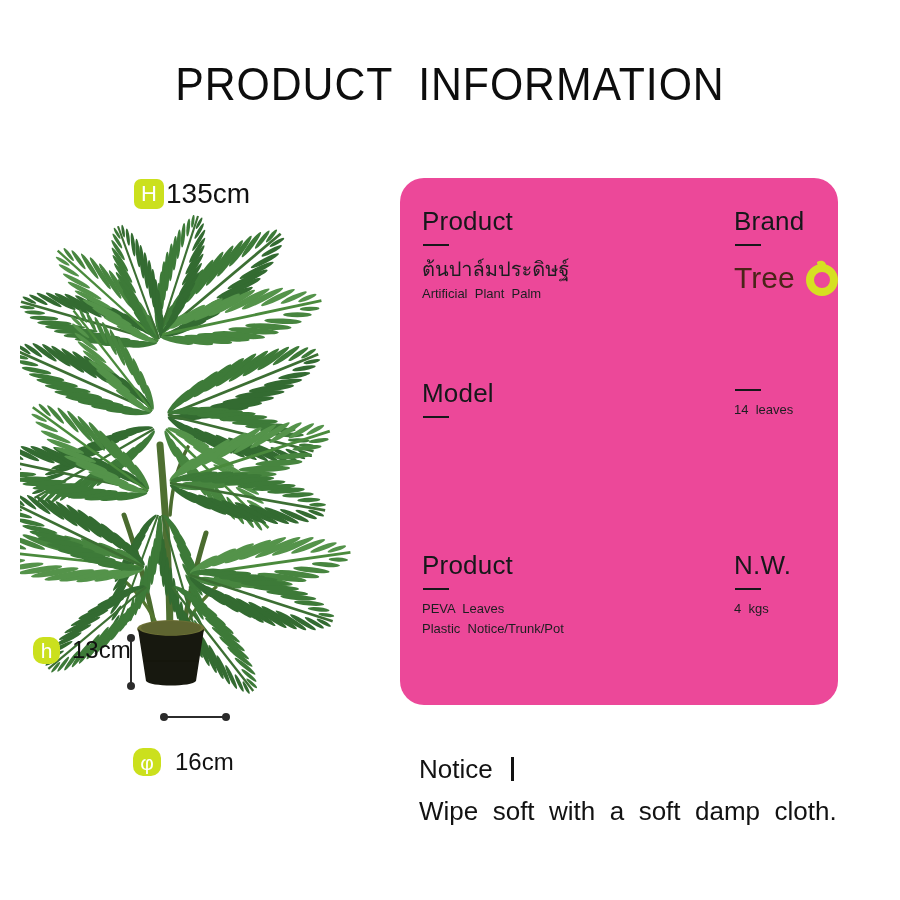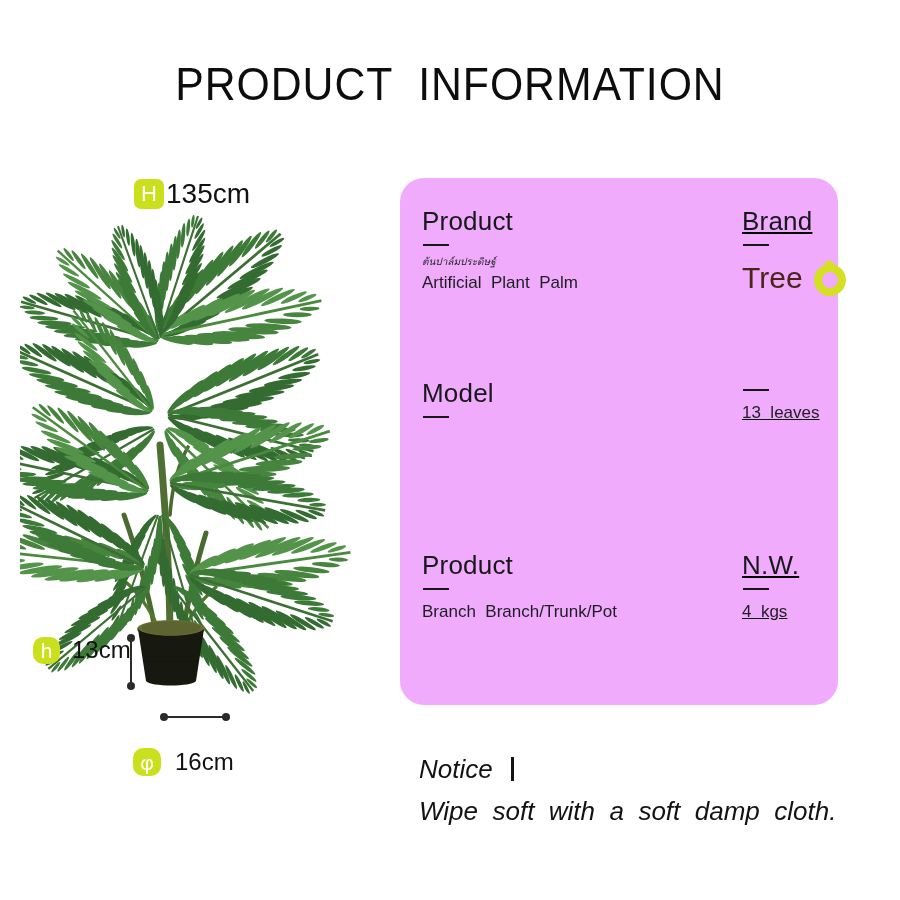--- a/index.html
+++ b/index.html
@@ -50,58 +50,58 @@
 
   .measure{position:absolute;}
   .measure svg{display:block;overflow:visible;}
   #measure-vertical{left:124px;top:630px;}
   #measure-horizontal{left:156px;top:710px;}
 
   
   .info-panel{
     position:absolute;left:400px;top:178px;
     width:438px;height:527px;
-    background:#f0abfc;
+    background:#ec4899;
     border-radius:24px;
   }
   .info-row{position:absolute;left:22px;width:400px;}
   #row-product{top:30px;}
   #row-model{top:202px;}
   #row-material{top:374px;}
 
   .cell{position:absolute;top:0;}
   .cell-left{left:0;width:280px;}
-  .cell-right{left:320px;width:130px;text-decoration:underline;}
+  .cell-right{left:312px;width:130px;}
 
   .field-label{
     font-size:26px;color:#16181a;line-height:1.05;
     letter-spacing:.2px;white-space:pre;
   }
   .rule{
     width:26px;height:2px;background:#16181a;
     margin:9px 0 9px 1px;
   }
   .field-value{
-    font-size:17px;color:#1c1e20;line-height:1.5;white-space:pre;
+    font-size:13px;color:#1c1e20;line-height:1.5;white-space:pre;
   }
   .field-value.thai{
     font-family:"DejaVu Sans","Liberation Sans",sans-serif;
-    font-size:10px;line-height:1.45;font-style:italic;
+    font-size:20px;line-height:1.45;
   }
 
   
   .brand-logo{margin-top:10px;display:block;}
 
   
   .notice{
     position:absolute;left:419px;top:748px;width:470px;
   }
   .notice-line{
     font-size:26px;color:#121212;line-height:1.62;white-space:pre;
-    display:flex;align-items:center;font-style:italic;
+    display:flex;align-items:center;
   }
   .notice-label{}
   .notice-sep{
     display:inline-block;width:3px;height:24px;background:#121212;
     margin:0 26px 0 18px;flex:none;
   }
   .notice-text{}
 </style>
 </head>
 <body>
@@ -275,29 +275,30 @@
       </div>
     </div>
 
     <div class="info-row" id="row-model">
       <div class="cell cell-left">
         <div class="field-label">Model</div>
         <div class="rule"></div>
       </div>
       <div class="cell cell-right">
         <div class="rule"></div>
-        <div class="field-value">13  leaves</div>
+        <div class="field-value">14  leaves</div>
       </div>
     </div>
 
     <div class="info-row" id="row-material">
       <div class="cell cell-left">
         <div class="field-label">Product</div>
         <div class="rule"></div>
-        <div class="field-value">Branch  Branch/Trunk/Pot</div>
+        <div class="field-value">PEVA  Leaves</div>
+        <div class="field-value">Plastic  Notice/Trunk/Pot</div>
       </div>
       <div class="cell cell-right">
         <div class="field-label">N.W.</div>
         <div class="rule"></div>
         <div class="field-value">4  kgs</div>
       </div>
     </div>
   </div>
 
   <div class="notice">

